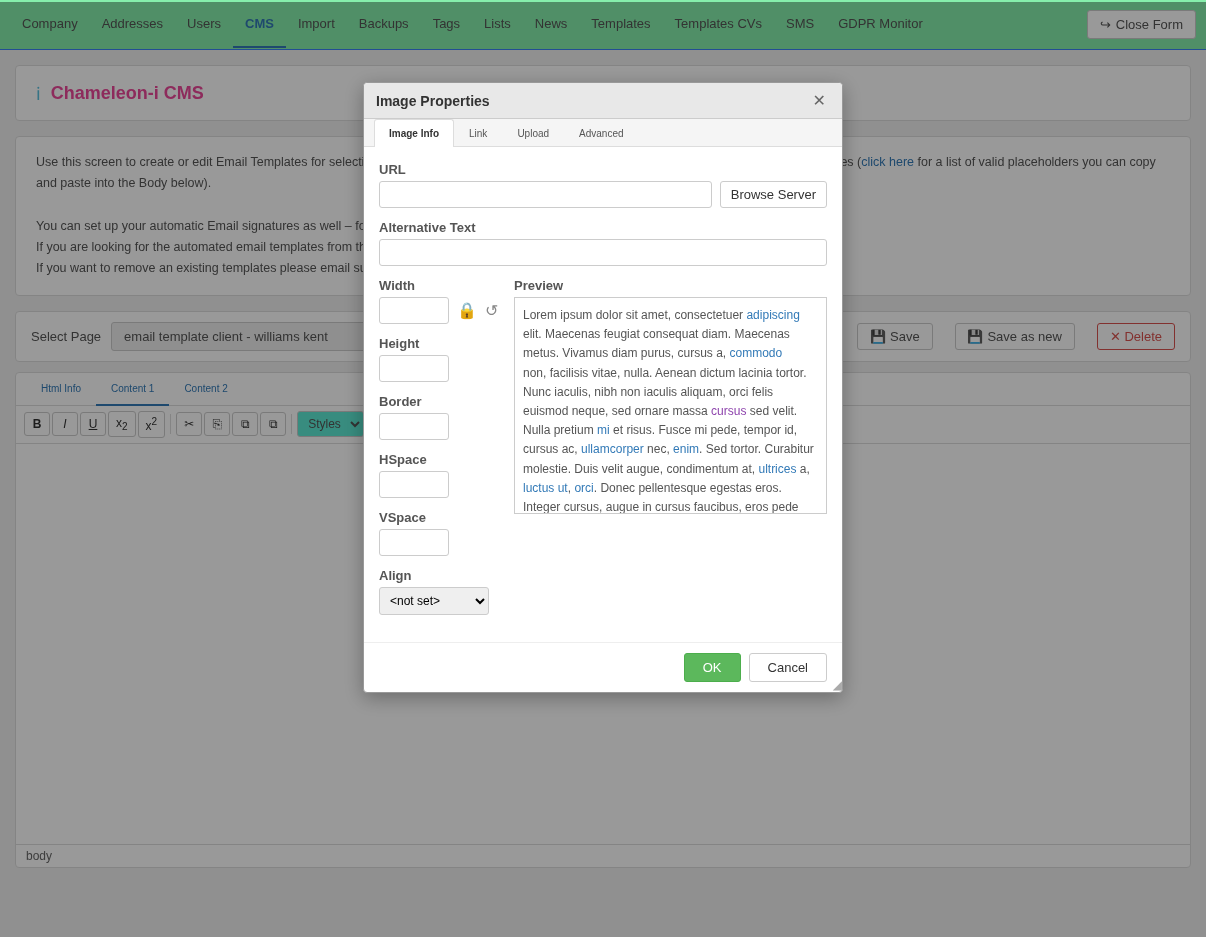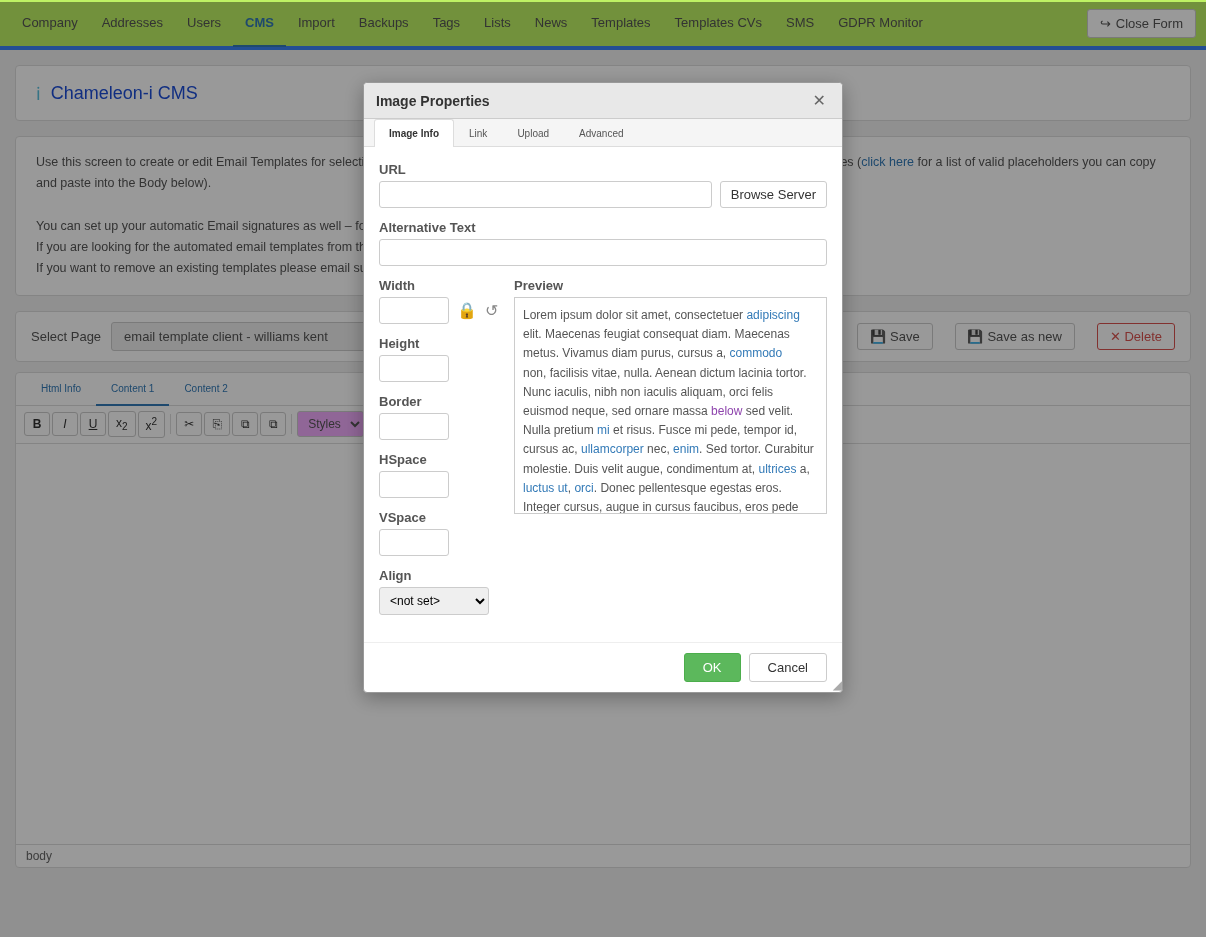--- a/index.html
+++ b/index.html
@@ -1,21 +1,21 @@
 <!DOCTYPE html>
 <html><head>
   <meta charset="utf-8">
   <style>
     * { box-sizing: border-box; margin: 0; padding: 0; }
     body { font-family: Arial, sans-serif; font-size: 13px; background: #f0f0f0; color: #333; }
 
     
     .top-nav {
-      background: #bef264;
-      border-bottom: 4px solid #3b82f6;
+      background: #86efac;
+      border-bottom: 1px solid #3b82f6;
       display: flex;
       align-items: center;
       padding: 0 10px;
       height: 50px;
     }
     .top-nav-items {
       display: flex;
       flex: 1;
     }
     .top-nav-item {
@@ -58,22 +58,22 @@
       display: flex;
       align-items: center;
       gap: 10px;
     }
     .page-header .info-icon {
       color: #5bc0de;
       font-size: 18px;
     }
     .page-header h2 {
       font-size: 18px;
-      color: #1d4ed8;
-      font-weight: normal;
+      color: #ec4899;
+      font-weight: bold;
     }
 
     
     .info-box {
       background: #fff;
       border: 1px solid #ddd;
       border-radius: 4px;
       padding: 15px 20px;
       margin-bottom: 15px;
       font-size: 12.5px;
@@ -163,21 +163,21 @@
       color: #333;
       min-width: 26px;
       text-align: center;
     }
     .toolbar-select {
       padding: 4px 6px;
       border: 1px solid #ccc;
       border-radius: 3px;
       font-size: 12px;
       color: #555;
-      background: #f0abfc;
+      background: #5eead4;
       cursor: pointer;
     }
     .toolbar-separator {
       width: 1px;
       height: 20px;
       background: #ddd;
       margin: 0 3px;
     }
 
     
@@ -580,21 +580,21 @@
 
         </div>
         <div class="layout-right">
 
           <div class="form-group">
             <label>Preview</label>
             <div class="preview-scroll-container">
               <div class="preview-inner">
                 <span>
                   Lorem ipsum dolor sit amet, consectetuer <span style="color:#337ab7;">adipiscing</span> elit. Maecenas feugiat consequat diam. Maecenas metus. Vivamus diam purus, cursus a, <span style="color:#337ab7;">commodo</span>
-                  <br>non, facilisis vitae, nulla. Aenean dictum lacinia tortor. Nunc iaculis, nibh non iaculis aliquam, orci felis euismod neque, sed ornare massa <span style="color:#8e44ad;">below</span> sed velit.
+                  <br>non, facilisis vitae, nulla. Aenean dictum lacinia tortor. Nunc iaculis, nibh non iaculis aliquam, orci felis euismod neque, sed ornare massa <span style="color:#8e44ad;">cursus</span> sed velit.
                   Nulla pretium <span style="color:#337ab7;">mi</span> et risus. Fusce mi pede, tempor id, cursus ac, <span style="color:#337ab7;">ullamcorper</span> nec, <span style="color:#337ab7;">enim</span>. Sed tortor.
                   Curabitur molestie. Duis velit augue, condimentum at, <span style="color:#337ab7;">ultrices</span> a, <span style="color:#337ab7;">luctus ut</span>, <span style="color:#337ab7;">orci</span>. Donec pellentesque egestas eros. Integer cursus, augue in cursus faucibus, eros pede bibendum sem, in tempus tellus justo quis ligula. Etiam eget tortor. Vestibulum rutrum, est ut placerat elementum, lectus nisl aliquam velit.
                 </span>
               </div>
             </div>
           </div>
 
         </div>
       </div>
 

